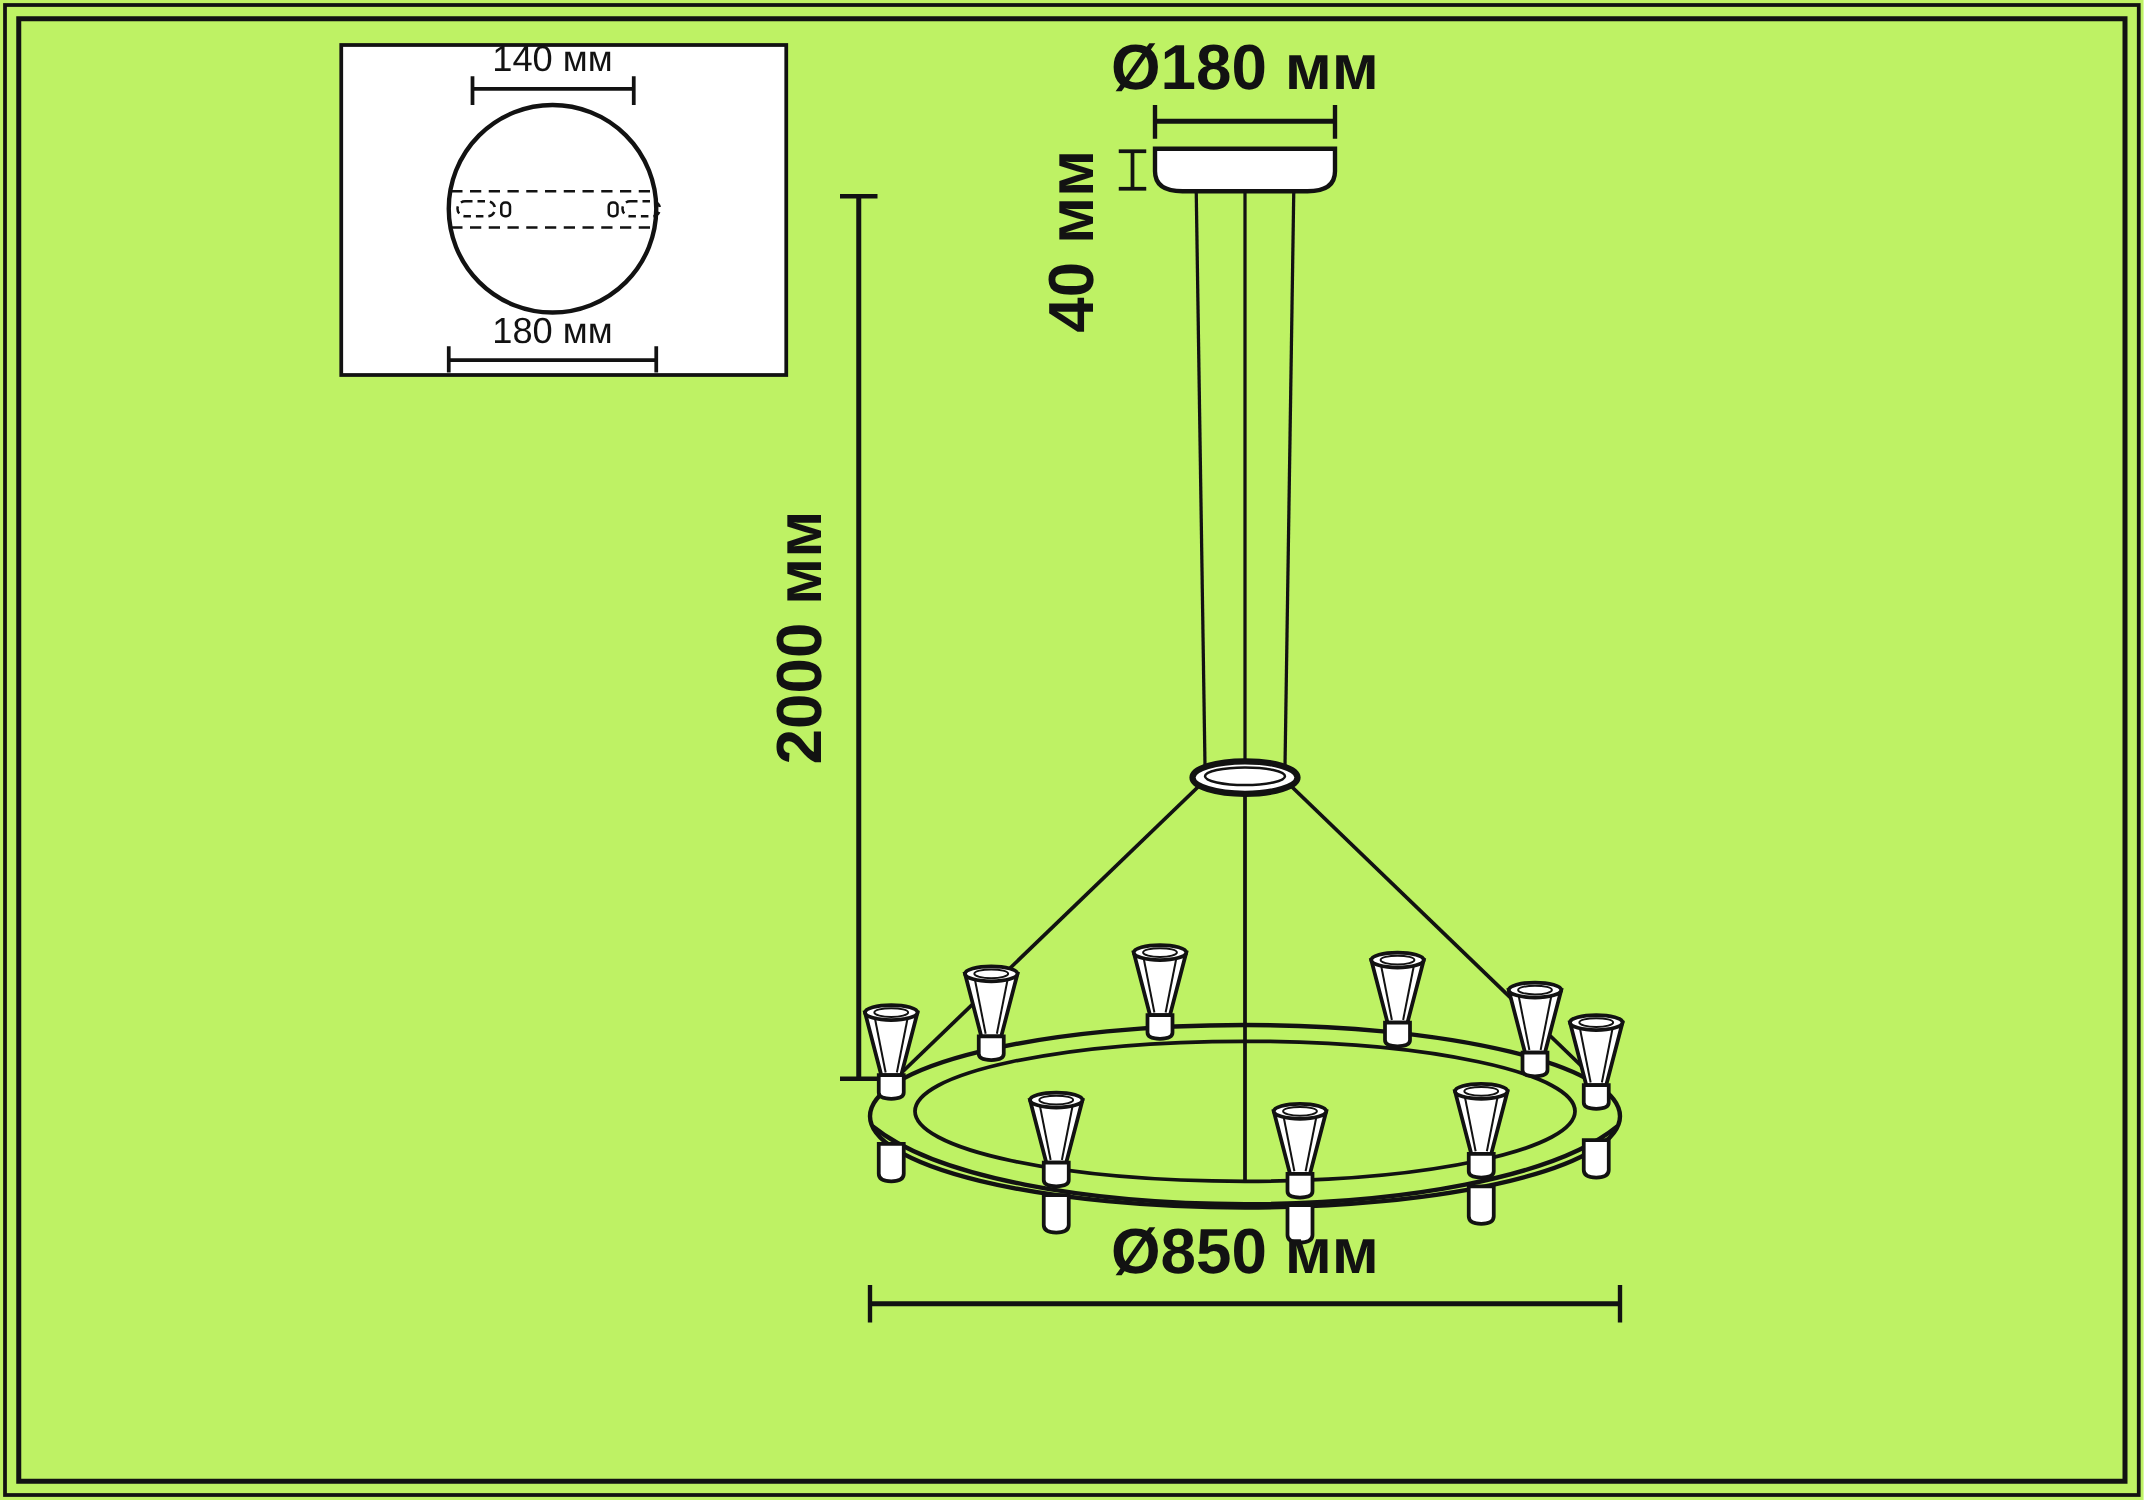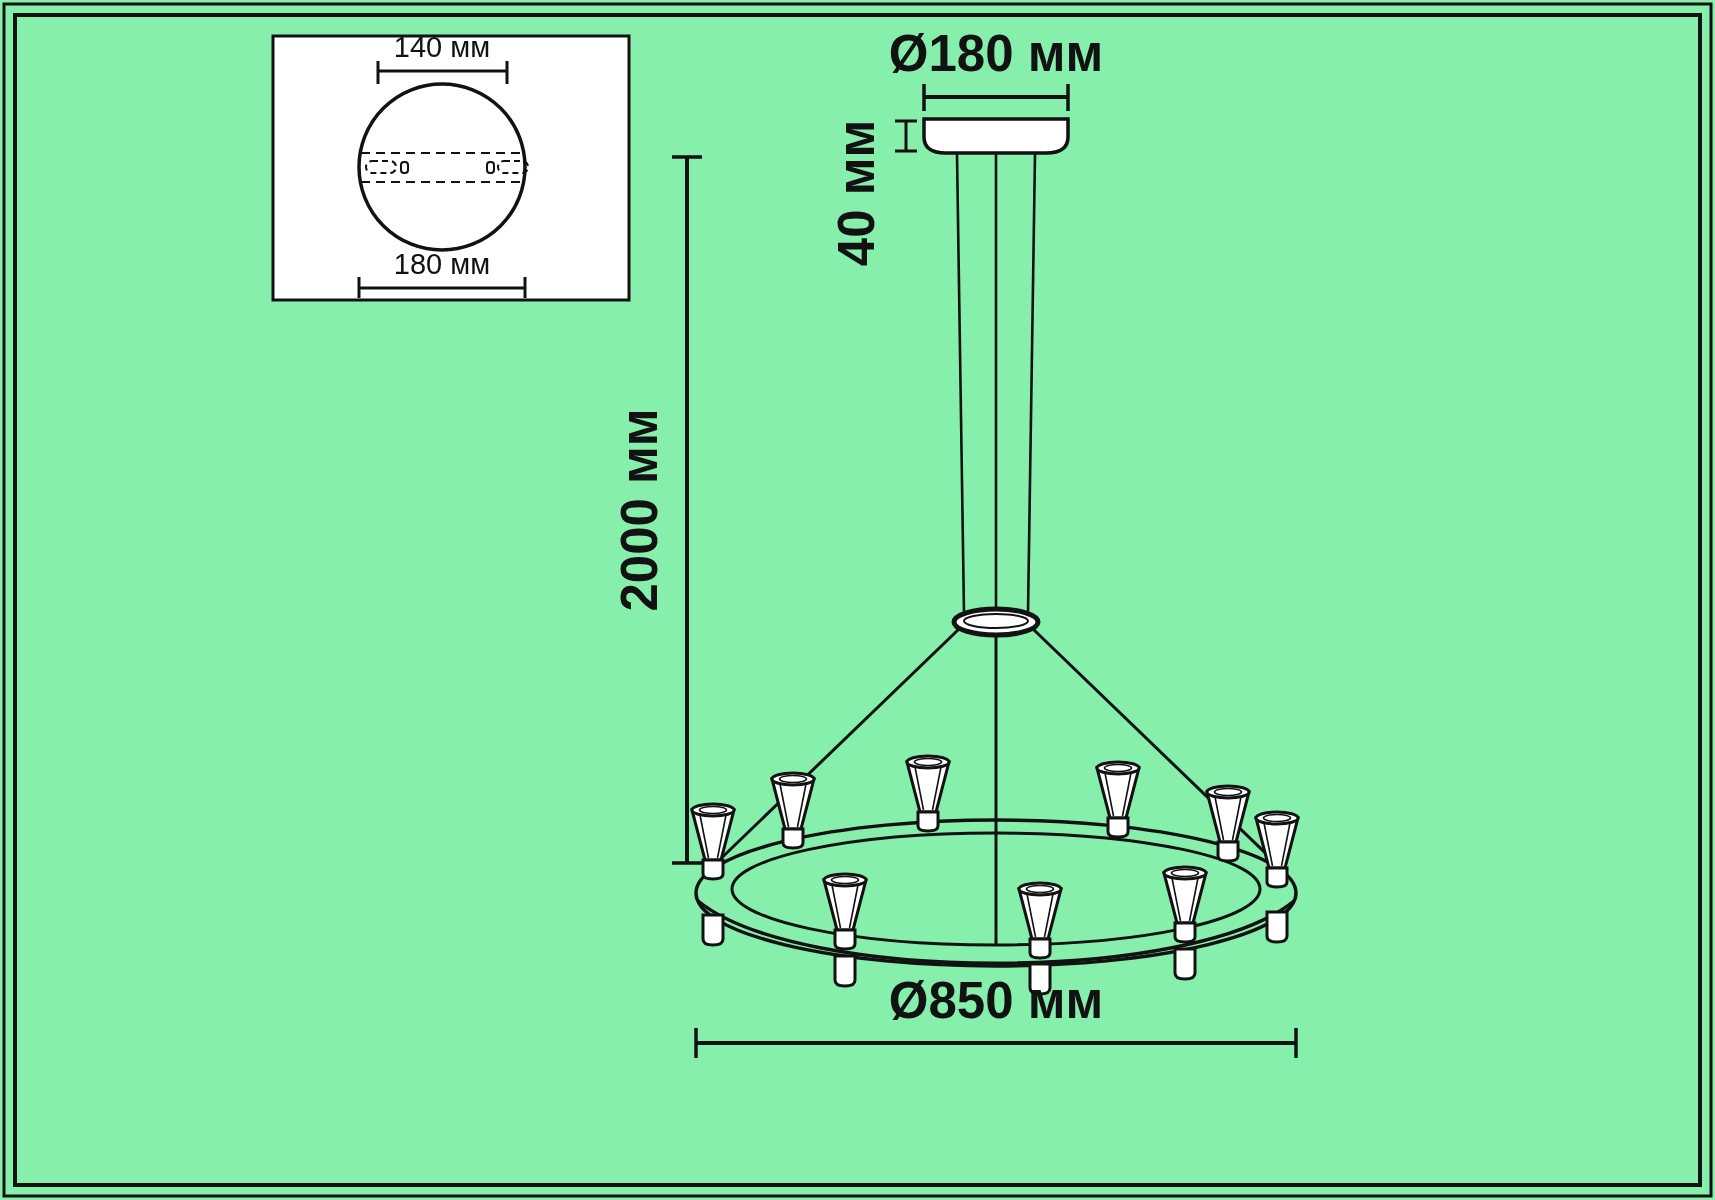--- a/index.html
+++ b/index.html
@@ -1,16 +1,16 @@
 <!DOCTYPE html>
 <html><head>
 <meta charset="utf-8">
 <style>
   html,body{margin:0;padding:0;background:#ffffff;}
-  .canvas{width:1715px;height:1200px;background:#86efac;position:relative;overflow:hidden;}
+  .canvas{width:1715px;height:1200px;background:#bef264;position:relative;overflow:hidden;}
   svg{display:block;width:1715px;height:1200px;}
   .ln{stroke:#121212;fill:none;}
   .fillw{fill:#ffffff;stroke:#121212;}
   .t-sm{font-family:"Liberation Sans",sans-serif;font-size:29px;font-weight:400;fill:#121212;}
   .t-lg{font-family:"Liberation Sans",sans-serif;font-size:51px;font-weight:600;fill:#121212;}
 </style>
 </head>
 <body>
 
 <div class="canvas">

